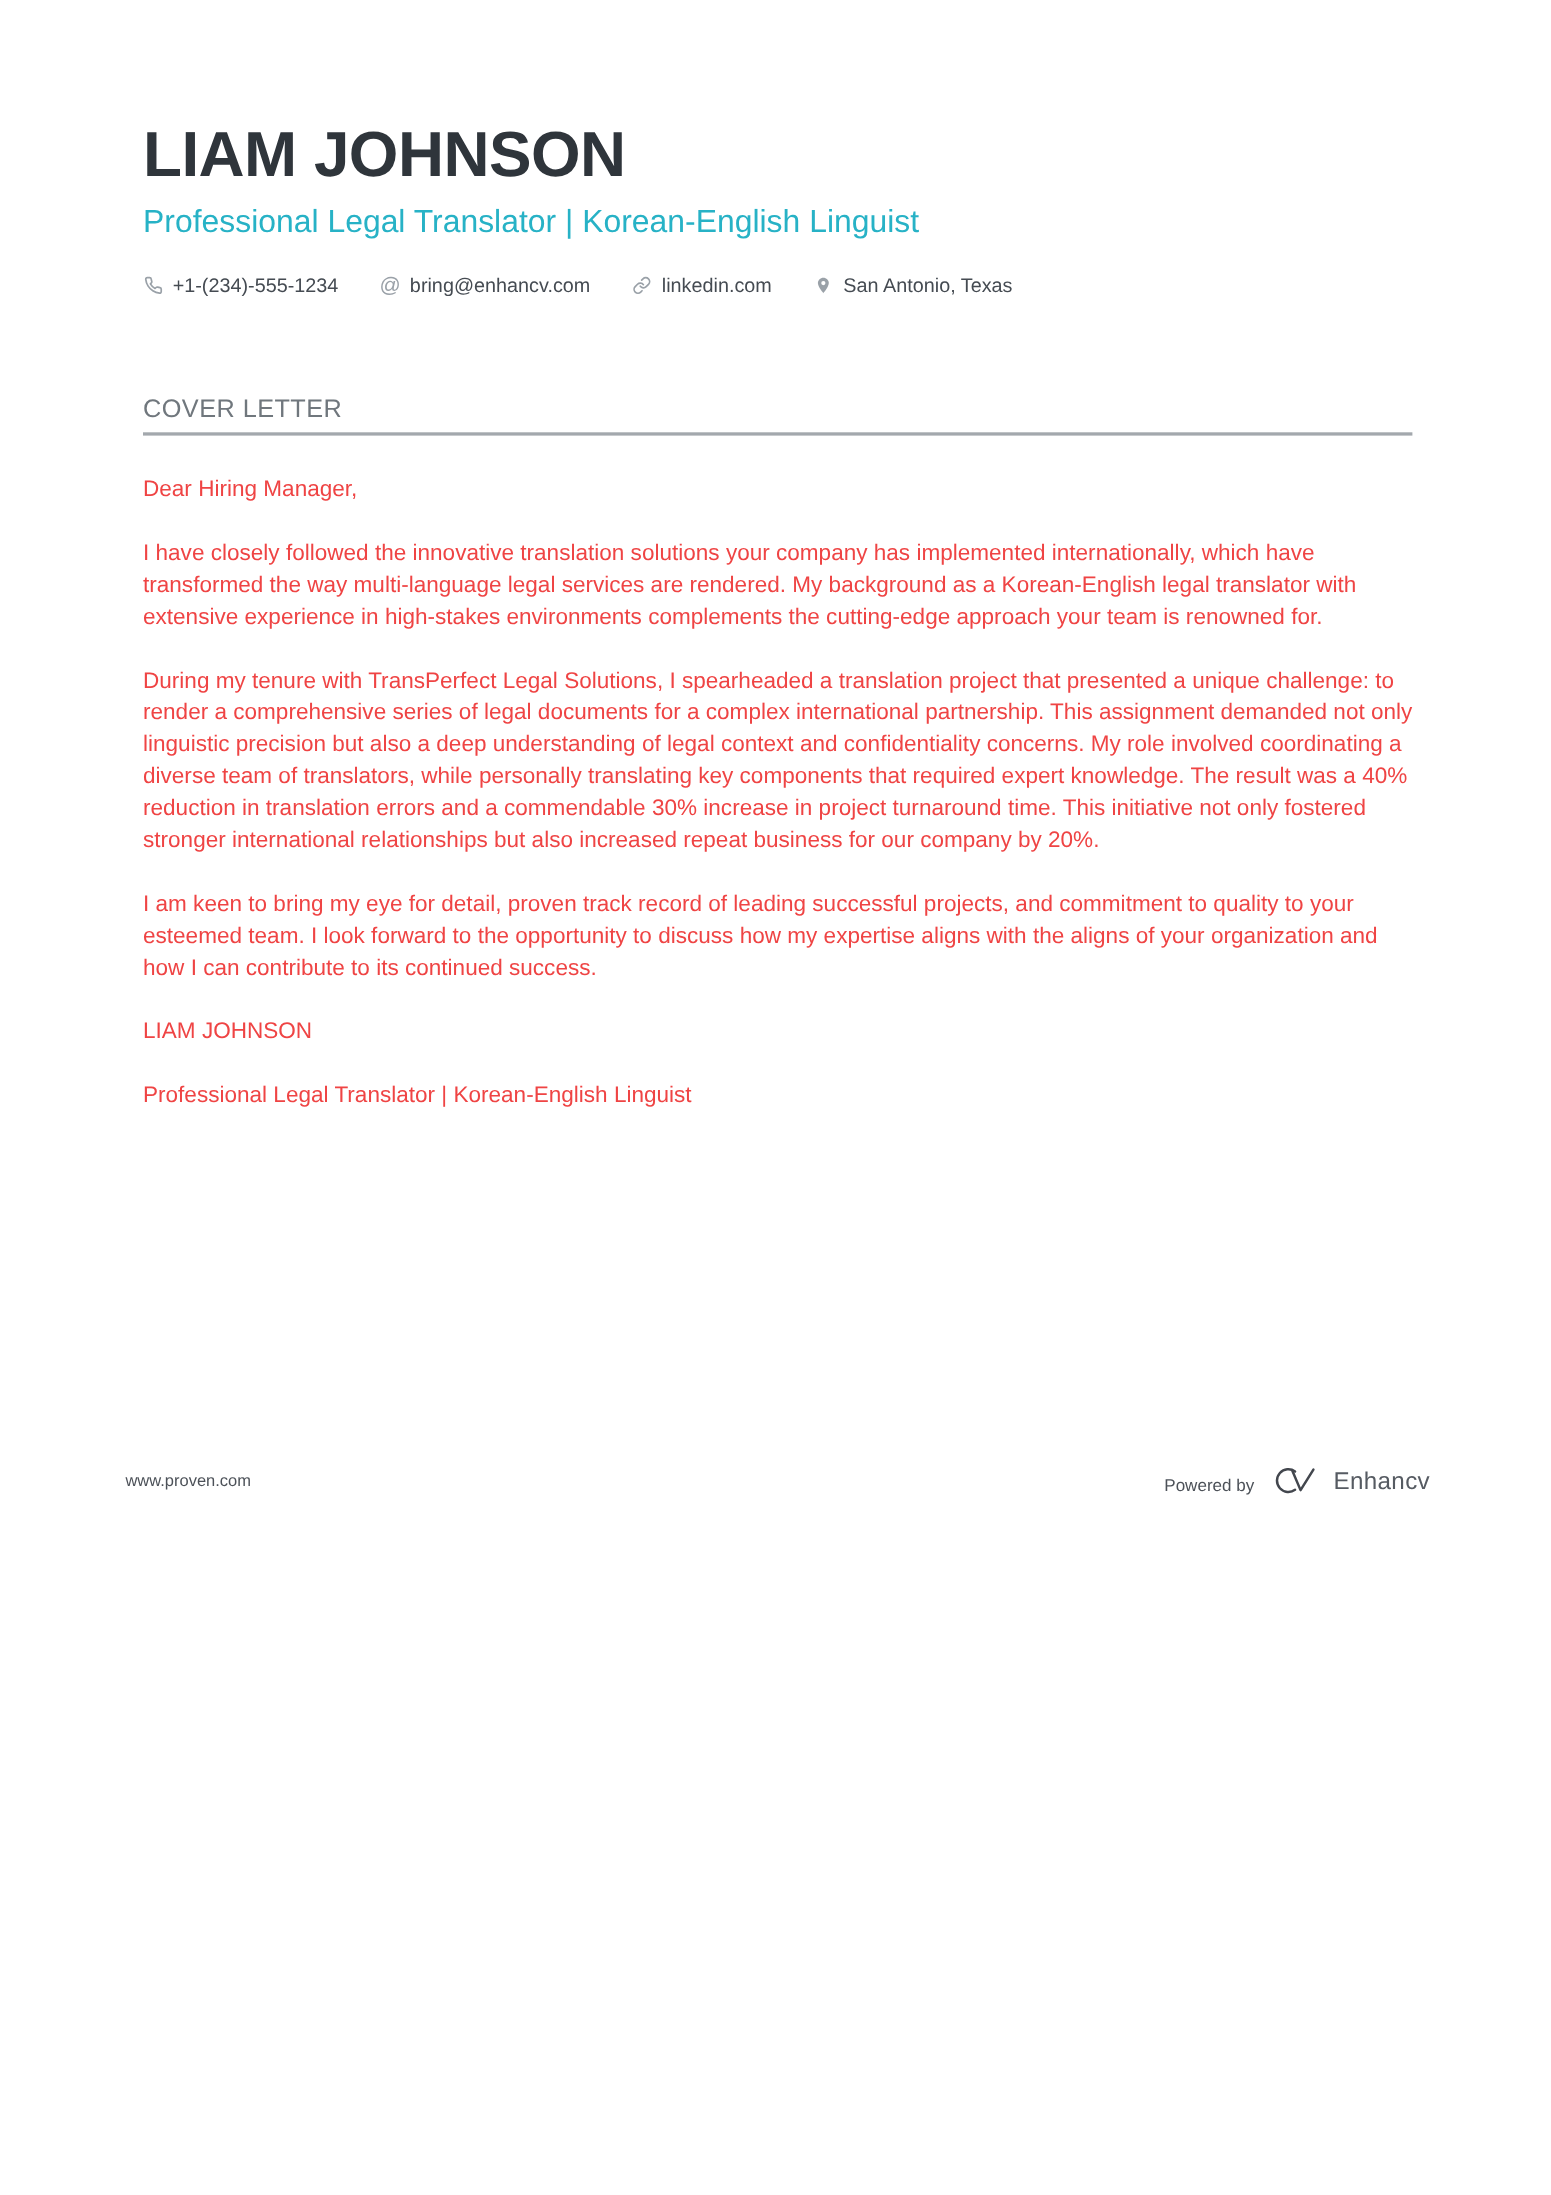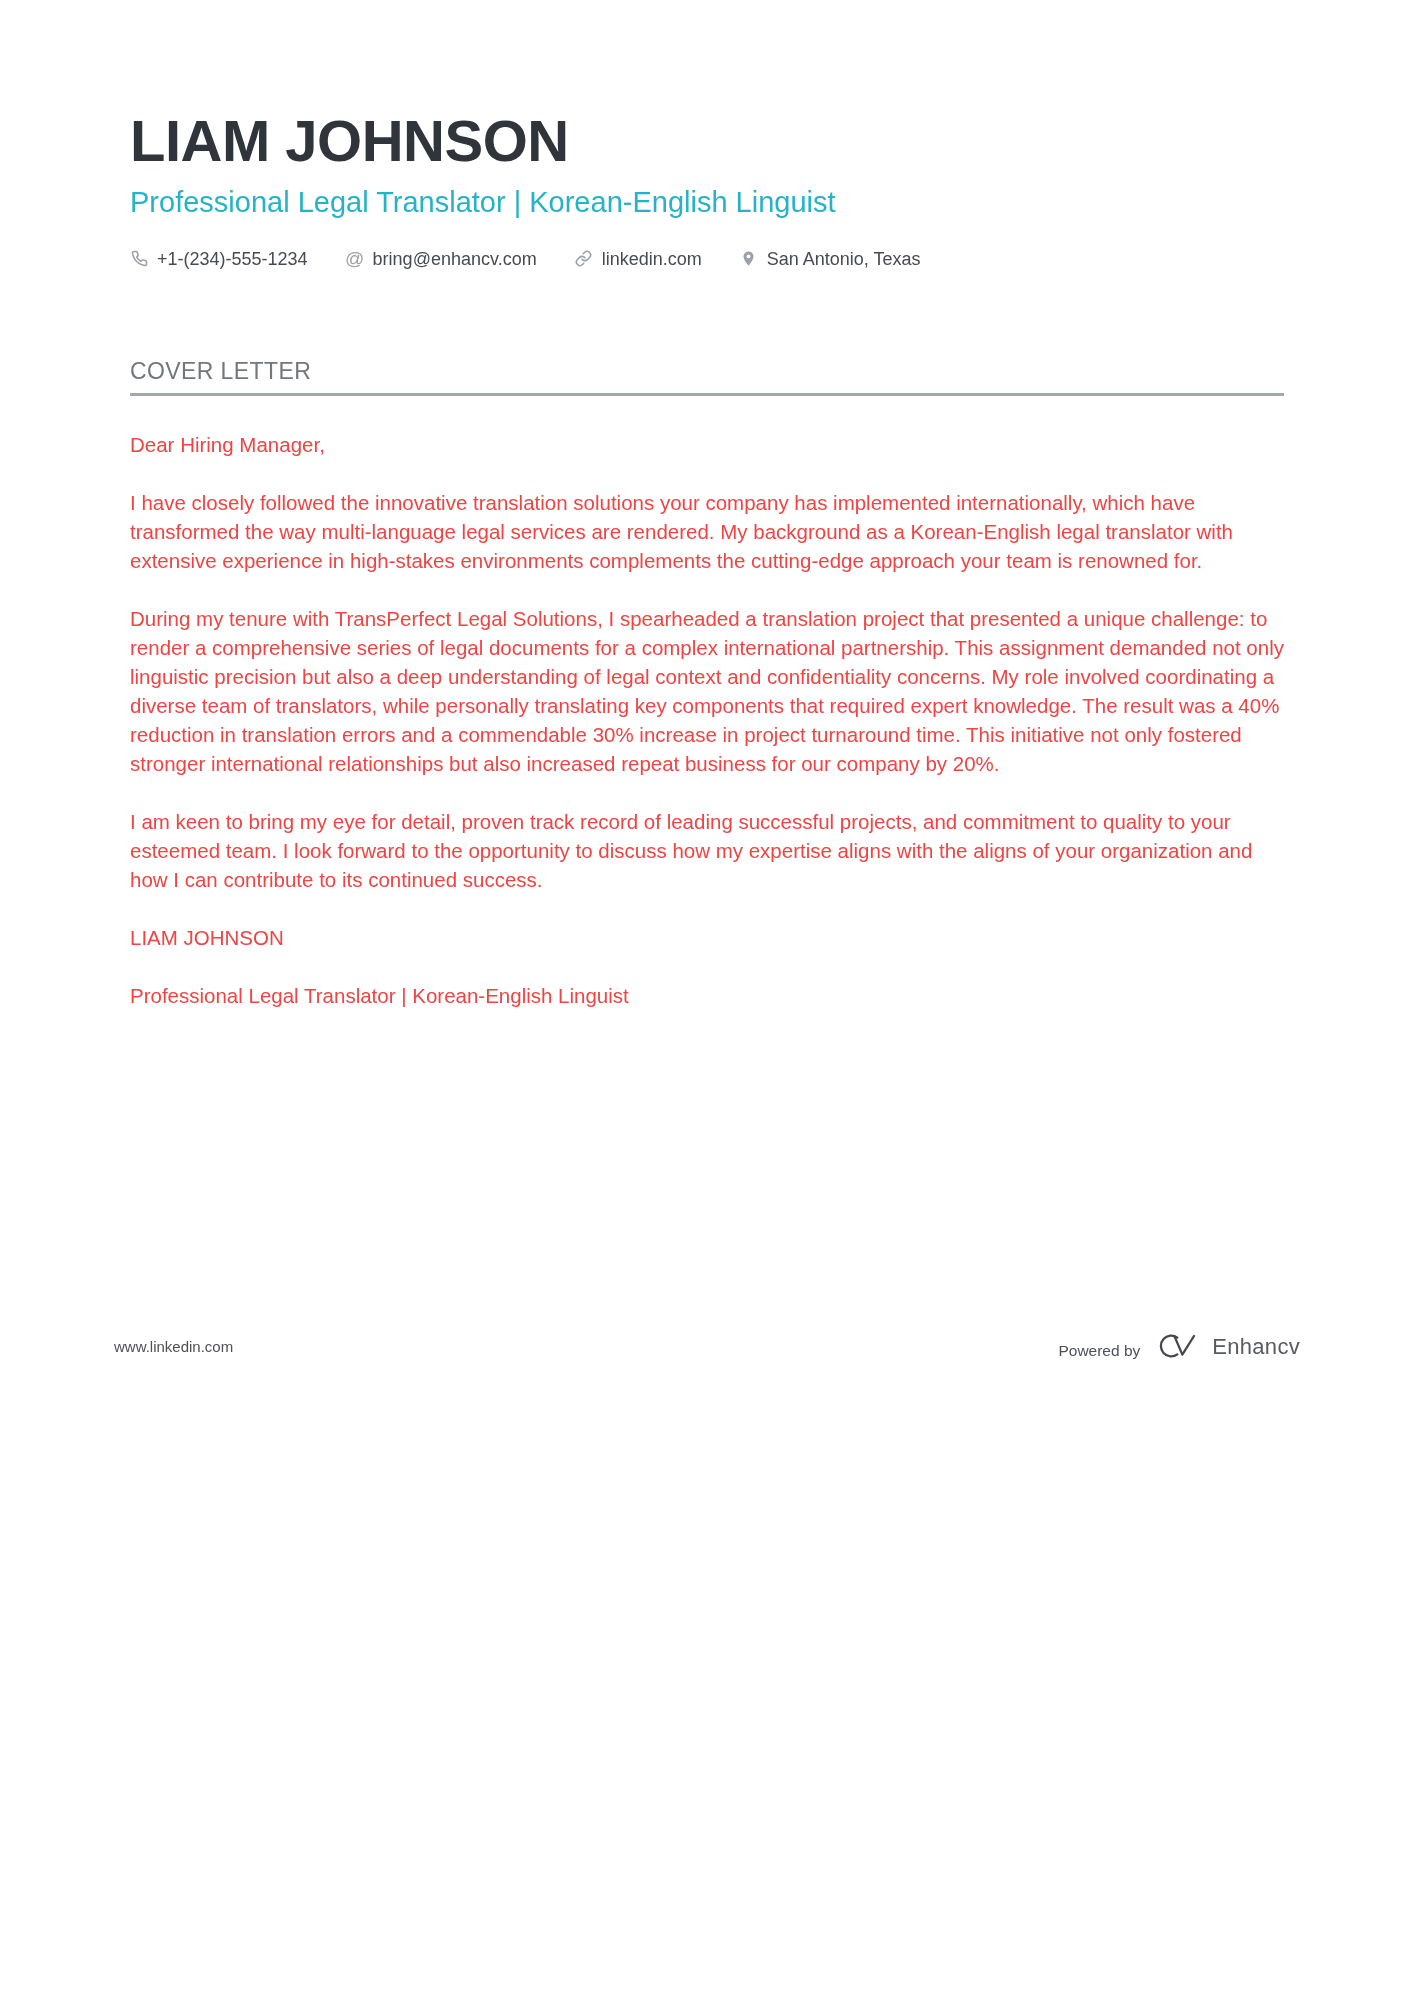--- a/index.html
+++ b/index.html
@@ -28,21 +28,21 @@
     line-height: 1.15;
   }
   .contact {
     margin-top: 30px;
     display: flex;
     align-items: center;
     gap: 38px;
     font-size: 18px;
     color: #454b52;
   }
-  .contact-item { display: flex; align-items: flex-start; gap: 9px; }
+  .contact-item { display: flex; align-items: center; gap: 9px; }
   .contact-item .ico { display: inline-flex; width: 18px; height: 18px; align-items: center; justify-content: center; }
   .at-glyph { font-size: 19px; color: #9aa1a8; line-height: 1; }
 
   .section { margin-top: 88px; }
   .section-label {
     font-size: 23px;
     letter-spacing: 0.4px;
     color: #70777d;
   }
   .section-rule {
@@ -127,21 +127,21 @@
       <p>I have closely followed the innovative translation solutions your company has implemented internationally, which have transformed the way multi-language legal services are rendered. My background as a Korean-English legal translator with extensive experience in high-stakes environments complements the cutting-edge approach your team is renowned for.</p>
       <p>During my tenure with TransPerfect Legal Solutions, I spearheaded a translation project that presented a unique challenge: to render a comprehensive series of legal documents for a complex international partnership. This assignment demanded not only linguistic precision but also a deep understanding of legal context and confidentiality concerns. My role involved coordinating a diverse team of translators, while personally translating key components that required expert knowledge. The result was a 40% reduction in translation errors and a commendable 30% increase in project turnaround time. This initiative not only fostered stronger international relationships but also increased repeat business for our company by 20%.</p>
       <p>I am keen to bring my eye for detail, proven track record of leading successful projects, and commitment to quality to your esteemed team. I look forward to the opportunity to discuss how my expertise aligns with the aligns of your organization and how I can contribute to its continued success.</p>
       <p>LIAM JOHNSON</p>
       <p>Professional Legal Translator | Korean-English Linguist</p>
     </div>
 
   </div>
 
   <div class="footer">
-    <div class="footer-url">www.linkedin.com</div>
+    <div class="footer-url">www.proven.com</div>
     <div class="footer-brand">
       <span class="powered-by">Powered by</span>
       <span class="brand-logo">
         <svg width="44" height="28" viewBox="0 0 66 40">
           <path d="M35 7.5 A 15.5 15.5 0 1 0 35 32.5" fill="none" stroke="#43474e" stroke-width="3.4" stroke-linecap="round"></path>
           <path d="M31 6 L 42.5 33 L 60 5" fill="none" stroke="#43474e" stroke-width="3.4" stroke-linecap="round" stroke-linejoin="round"></path>
         </svg>
       </span>
       <span class="brand-name">Enhancv</span>
     </div>

